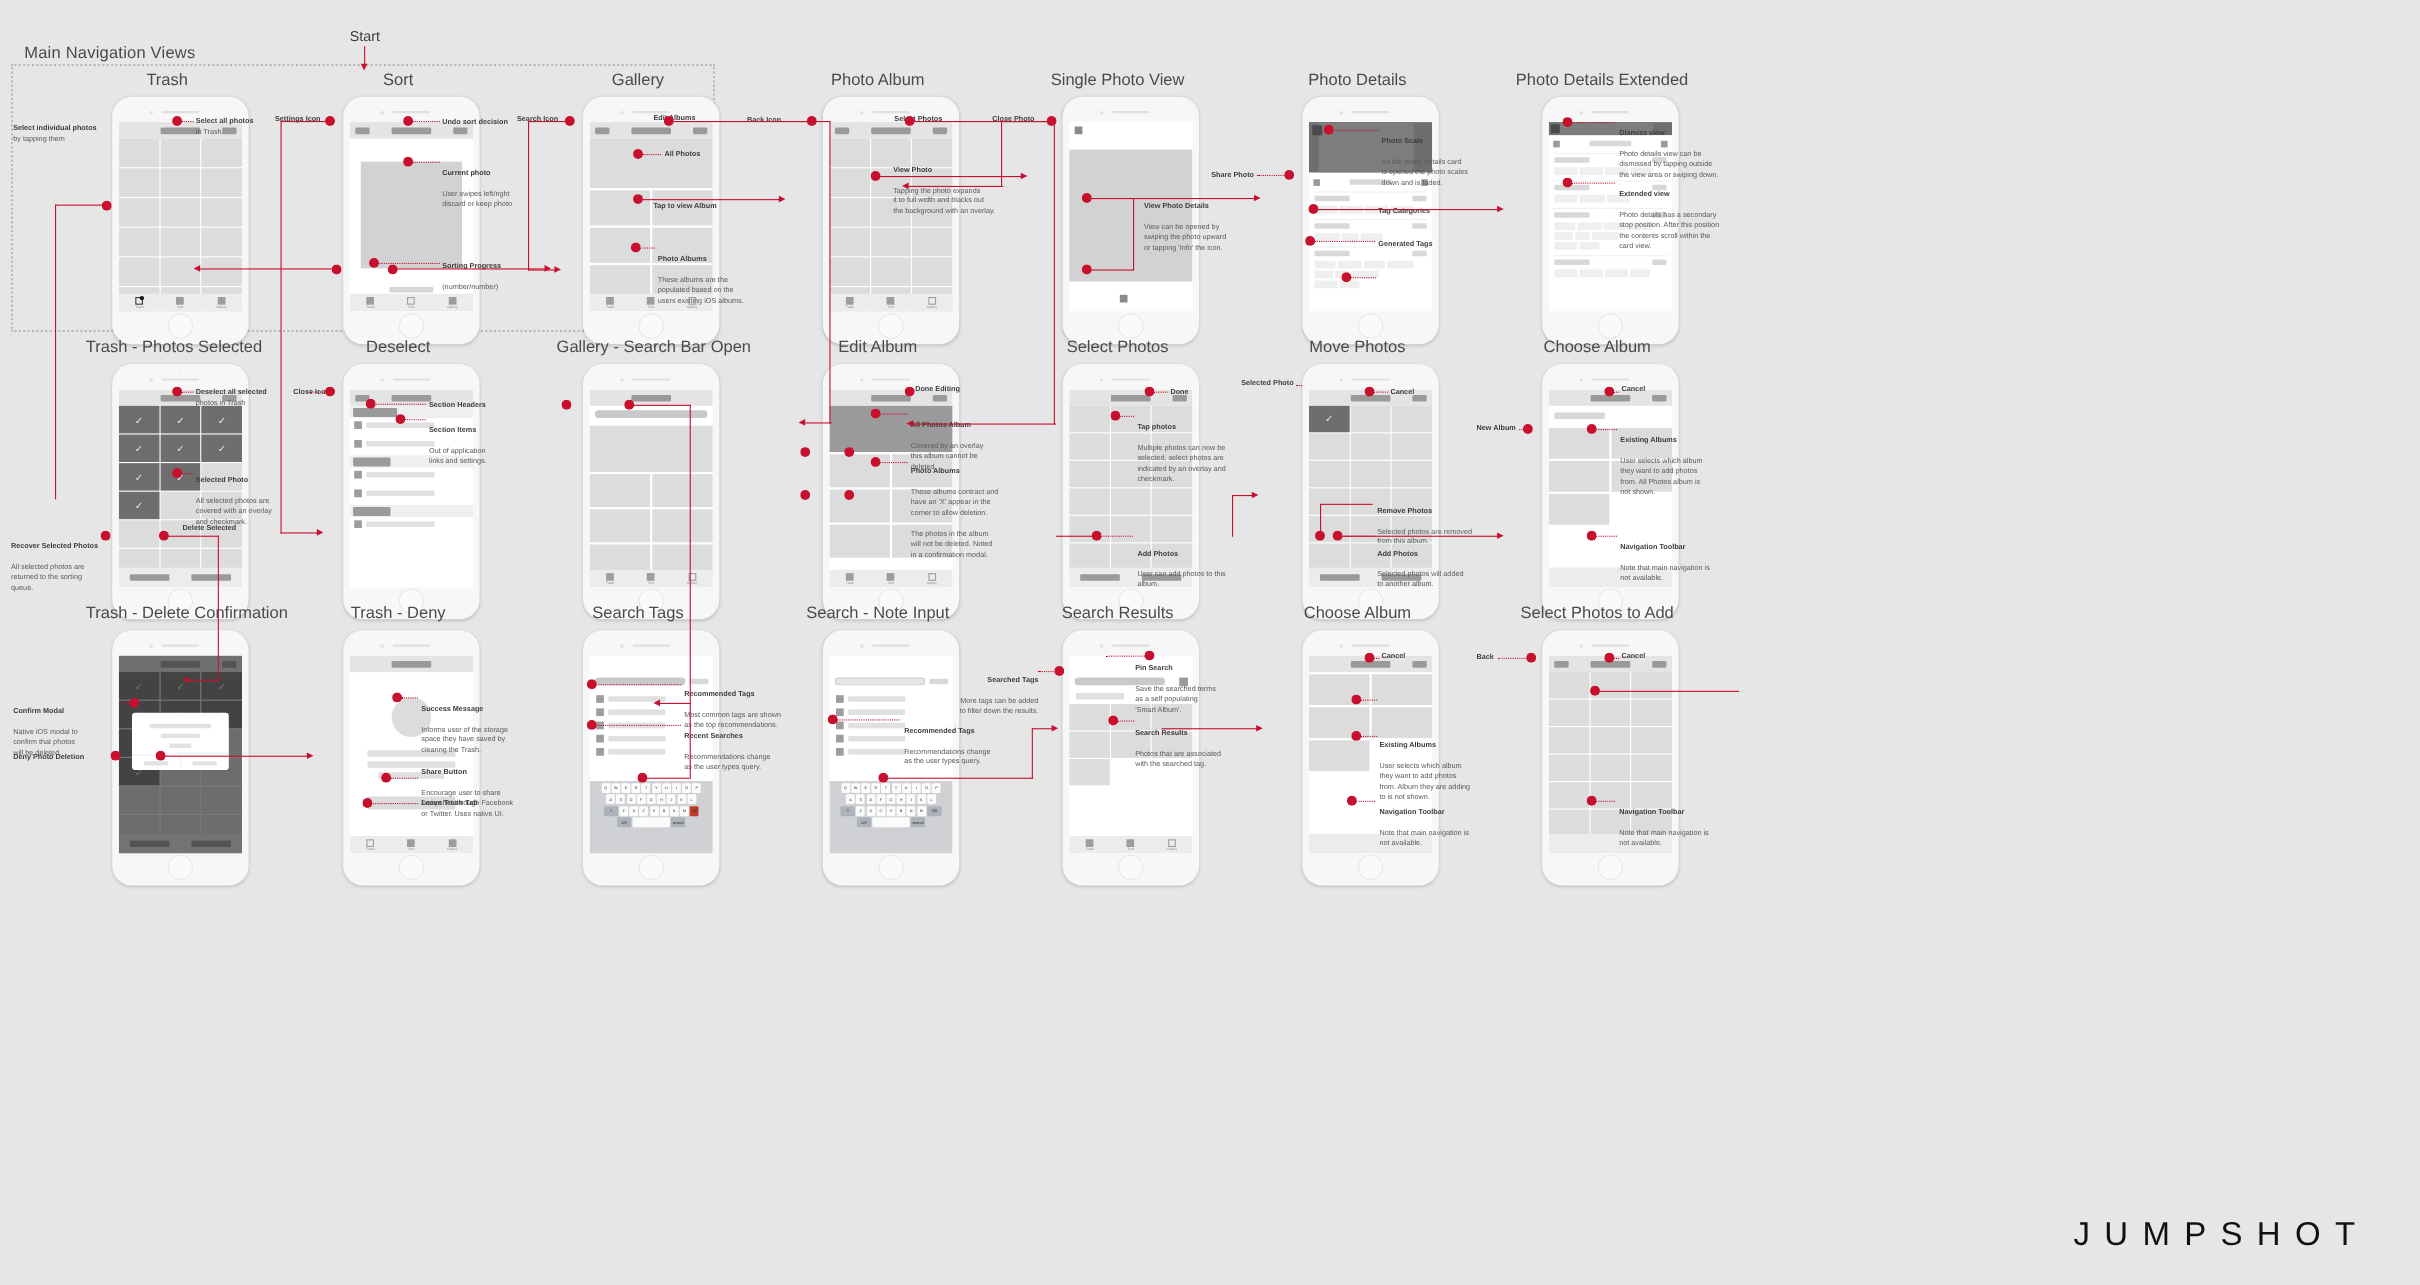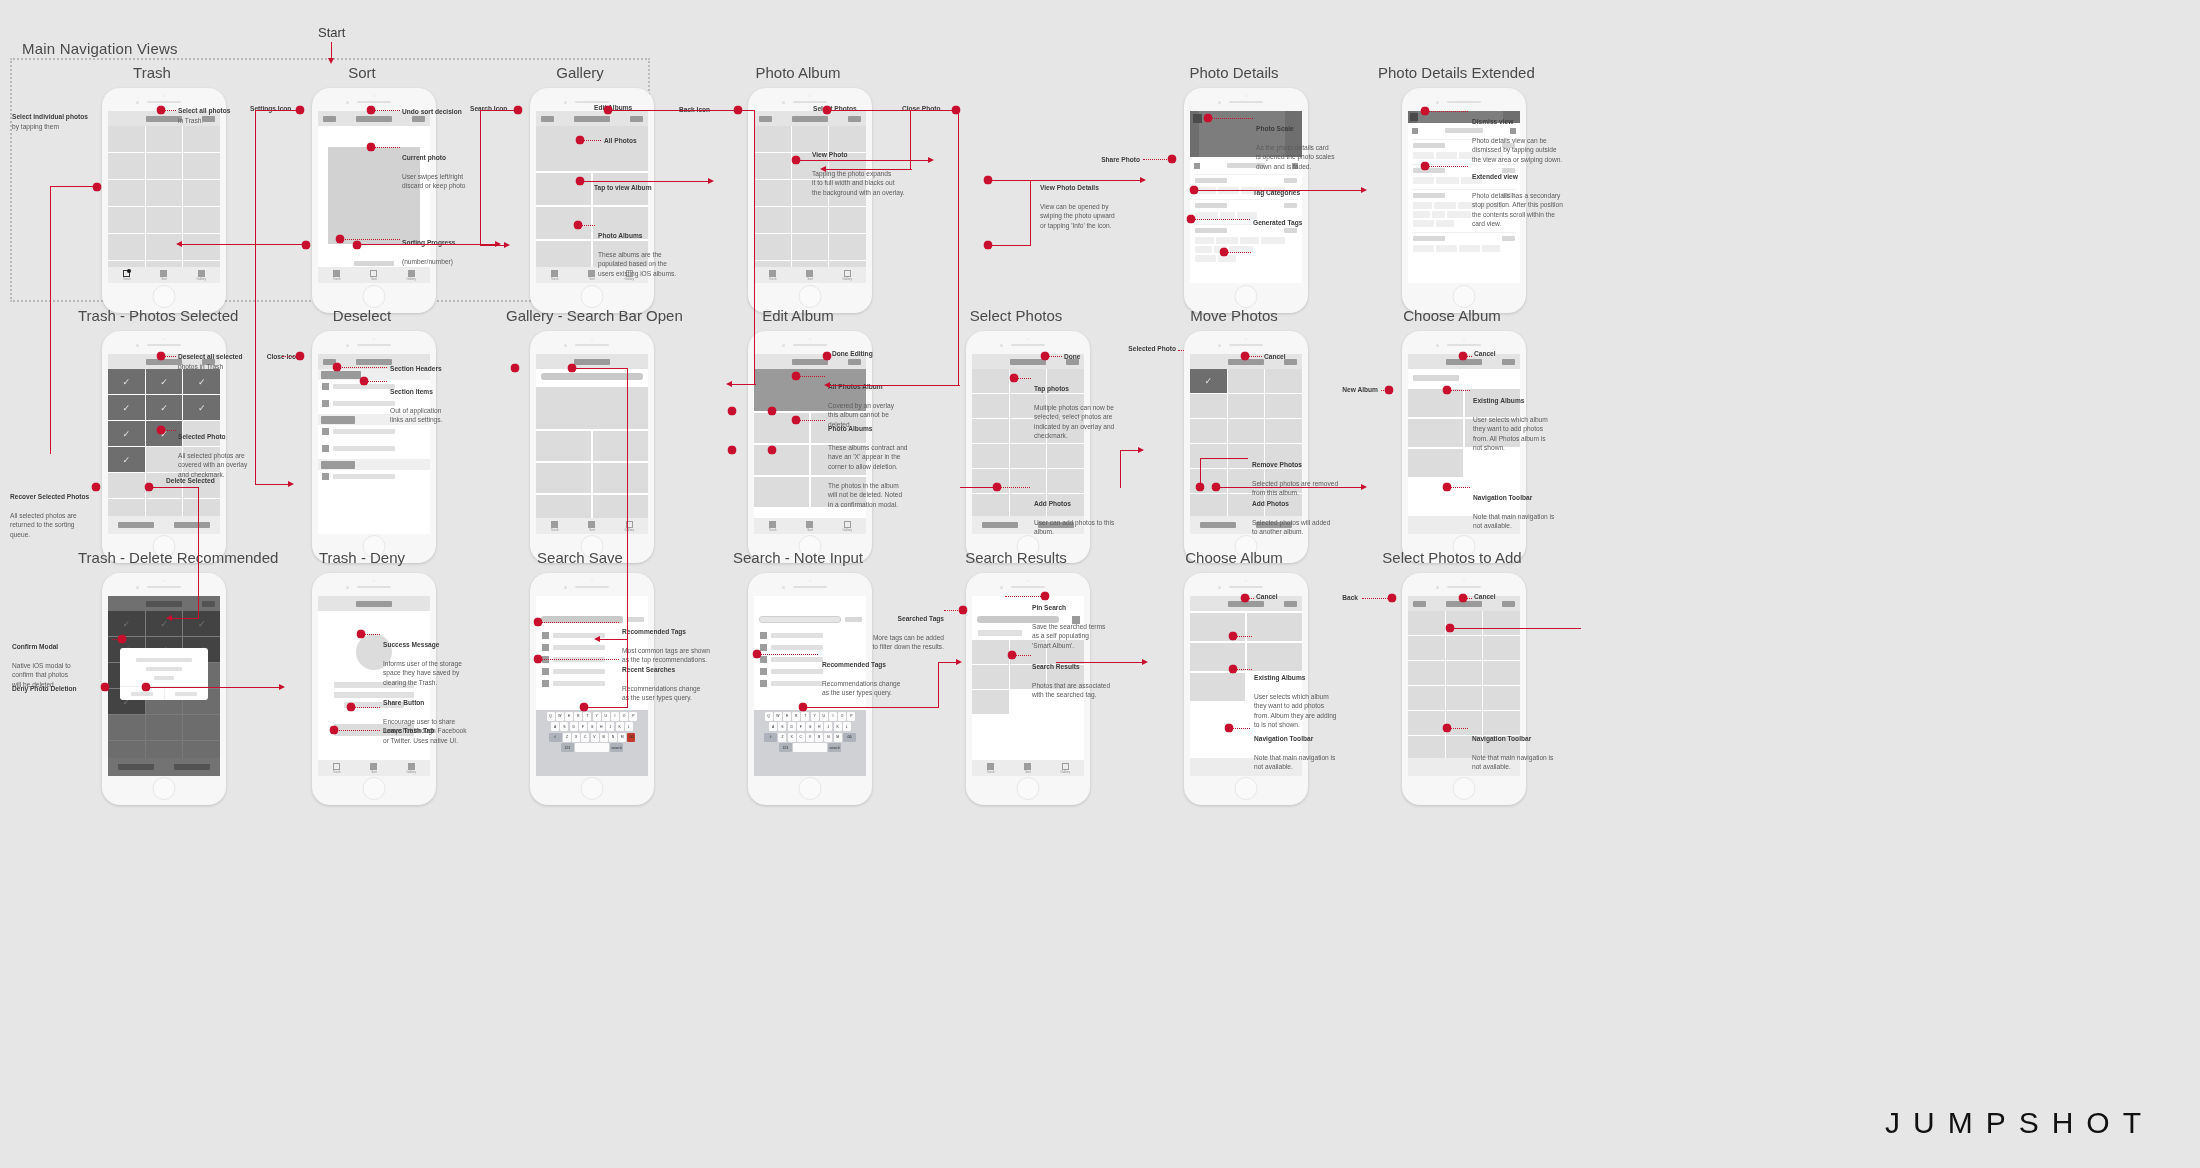--- a/index.html
+++ b/index.html
@@ -456,20 +456,36 @@
   <div class="hot" style="left:796px; top:160px;"></div>
   <div class="anno" style="left:812px; top:140px; width:116px; white-space:pre-line;">
     <span class="t">View Photo</span>
     <span>Tapping the photo expands
 it to full width and blacks out
 the background with an overlay.</span>
   </div>
   <div class="sline h" style="left:797px; top:160px; width:133px;"></div>
   <div class="arrow right" style="left:928px; top:157px;"></div>
 
+  <div class="phone" style="left:942px; top:88px;">
+    <div class="phone-title">Single Photo View</div>
+    <div class="phone-body">
+      <div class="phone-dot"></div>
+        <div class="phone-cam"></div>
+        <div class="phone-speaker"></div>
+      <div class="screen">
+        <div class="navbar white">
+          <div class="nav-sq-l"></div>
+        </div>
+        <div class="big-photo" style="left:0; right:0; top:25px; height:120px; width:112px;"></div>
+        <div class="nav-sq-l" style="top:auto; bottom:8px; left:46px;"></div>
+      </div>
+      <div class="phone-home"></div>
+    </div>
+  </div>
 
   <div class="anno" style="left:902px; top:104px; width:60px;">
     <span class="t">Close Photo</span>
   </div>
   <div class="hot" style="left:956px; top:110px;"></div>
   <div class="sline h" style="left:910px; top:110px; width:46px;"></div>
   <div class="sline v" style="left:910px; top:110px; height:60px;"></div>
   <div class="sline h" style="left:826px; top:169px; width:86px;"></div>
   <div class="arrow left" style="left:820px; top:166px;"></div>
 
@@ -1078,21 +1094,21 @@
 
   <div class="hot" style="left:1447px; top:487px;"></div>
   <div class="dline" style="left:1450px; top:487px; width:20px;"></div>
   <div class="anno" style="left:1473px; top:483px; width:104px; white-space:pre-line;">
     <span class="t">Navigation Toolbar</span>
     <span>Note that main navigation is
 not available.</span>
   </div>
 
   <div class="phone tall" style="left:78px; top:573px;">
-    <div class="phone-title">Trash - Delete Recommended</div>
+    <div class="phone-title">Trash - Delete Confirmation</div>
     <div class="phone-body">
       <div class="phone-dot"></div>
         <div class="phone-cam"></div>
         <div class="phone-speaker"></div>
       <div class="screen">
         <div class="navbar">
           <div class="nav-title"></div>
           <div class="nav-btn-r"></div>
         </div>
         <div class="grid" style="top:15px; bottom:18px; grid-template-columns:repeat(3,1fr); grid-auto-rows:25px;">
@@ -1212,21 +1228,21 @@
   </div>
 
   <div class="hot" style="left:334px; top:730px;"></div>
   <div class="dline" style="left:337px; top:730px; width:43px;"></div>
   <div class="anno" style="left:383px; top:726px; width:104px;">
     <span class="t">Leave Trash Tab</span>
   </div>
   <div class="sline h" style="left:334px; top:730px; width:0px;"></div>
 
   <div class="phone tall" style="left:506px; top:573px;">
-    <div class="phone-title">Search Save</div>
+    <div class="phone-title">Search Tags</div>
     <div class="phone-body">
       <div class="phone-dot"></div>
         <div class="phone-cam"></div>
         <div class="phone-speaker"></div>
       <div class="screen">
         <div class="navbar white"></div>
         <div class="searchbar" style="left:5px; top:20px; width:82px;"></div>
         <div class="d-bar" style="right:4px; top:21px; width:17px;"></div>
         <div class="row-ico" style="left:6px; top:36px;"></div>
         <div class="row-bar" style="left:17px; top:37px; width:52px;"></div>

